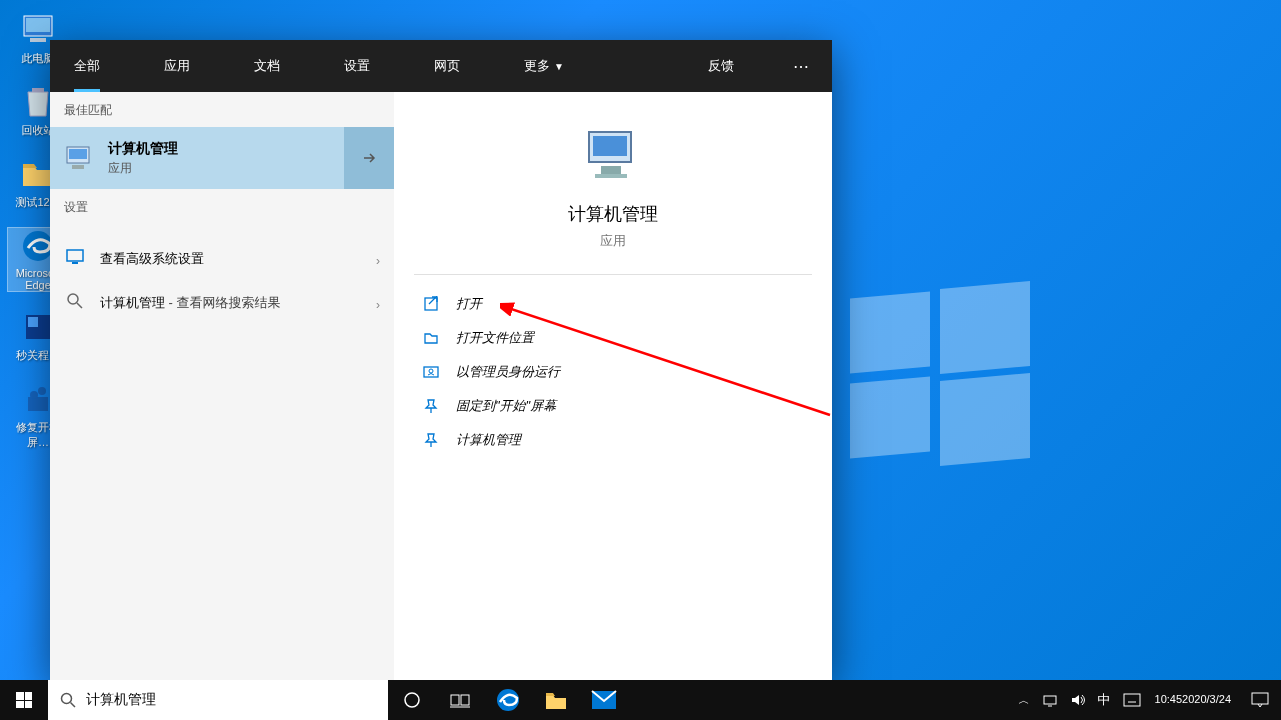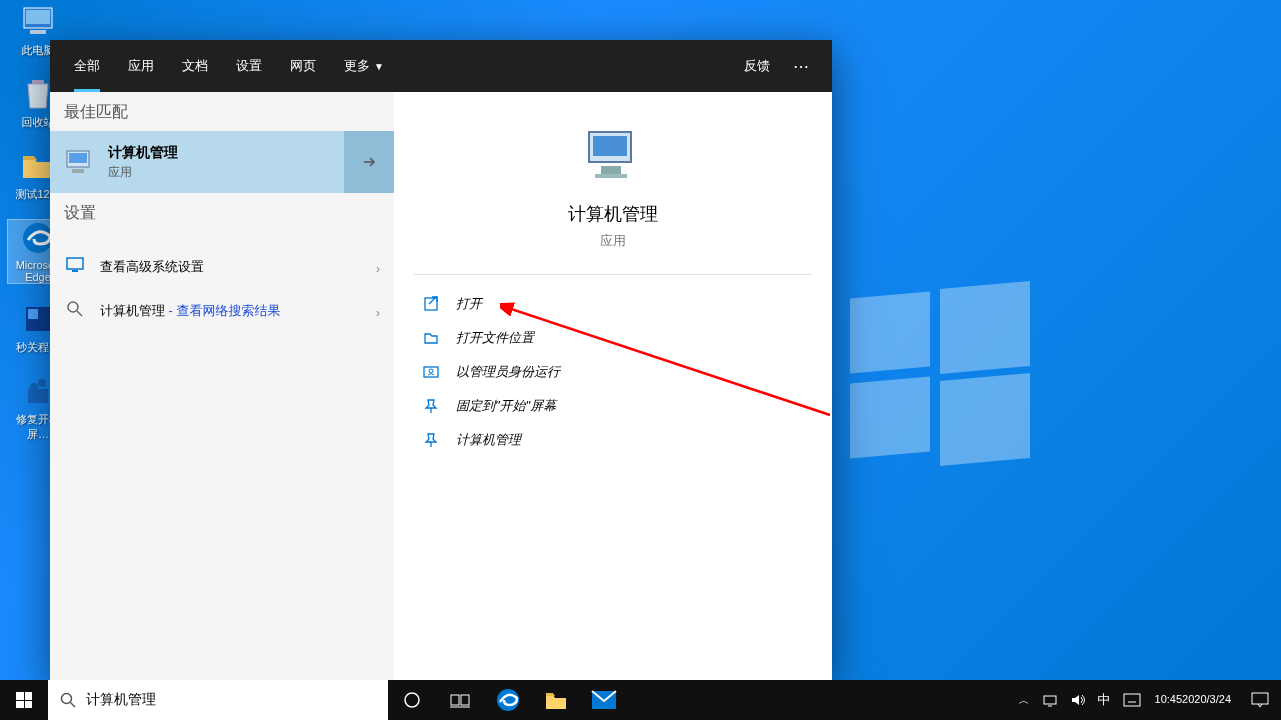--- a/index.html
+++ b/index.html
@@ -7,56 +7,56 @@
 
 
 .wallpaper-logo { position: absolute; left: 850px; top: 285px; width: 180px; height: 180px; }
 .wallpaper-logo .pane { position: absolute; background: rgba(255,255,255,0.35); }
 .wallpaper-logo .p1 { left: 0; top: 10px; width: 80px; height: 75px; transform: skewY(-5deg); }
 .wallpaper-logo .p2 { left: 90px; top: 0; width: 90px; height: 85px; transform: skewY(-5deg); }
 .wallpaper-logo .p3 { left: 0; top: 95px; width: 80px; height: 75px; transform: skewY(-5deg); }
 .wallpaper-logo .p4 { left: 90px; top: 92px; width: 90px; height: 85px; transform: skewY(-5deg); }
 
 
-.desktop-icons { position: absolute; left: 8px; top: 0; width: 60px; }
+.desktop-icons { position: absolute; left: 8px; top: 8px; width: 60px; }
 .desktop-icon { width: 60px; text-align: center; color: #fff; font-size: 11px; margin-bottom: 18px; cursor: pointer; text-shadow: 1px 1px 2px rgba(0,0,0,0.6); }
 .desktop-icon .ic { width: 40px; height: 36px; margin: 0 auto 3px; display: flex; align-items: center; justify-content: center; }
 .desktop-icon .ic svg { width: 36px; height: 36px; }
 .desktop-icon.selected { background: rgba(255,255,255,0.25); outline: 1px solid rgba(255,255,255,0.5); }
 
 
 .search-panel { position: absolute; left: 50px; top: 40px; width: 782px; height: 640px; background: #202020; color: #fff; display: flex; flex-direction: column; box-shadow: 0 10px 40px rgba(0,0,0,0.5); }
 
 
-.sp-tabs { height: 52px; background: #202020; display: flex; align-items: center; padding: 0 10px; }
+.sp-tabs { height: 52px; background: #202020; display: flex; align-items: center; padding: 0 10px; gap: 36px; }
 .sp-tab { padding: 0 14px; height: 52px; line-height: 52px; font-size: 13px; color: #fff; cursor: pointer; position: relative; }
 .sp-tab.active::after { content: ""; position: absolute; left: 14px; right: 14px; bottom: 0; height: 3px; background: #4cc2ff; }
 .sp-tab .caret { margin-left: 4px; font-size: 10px; }
 .sp-spacer { flex: 1; }
 .sp-feedback { font-size: 13px; color: #fff; padding: 0 12px; cursor: pointer; }
 .sp-more-btn { width: 40px; text-align: center; font-size: 16px; cursor: pointer; color: #fff; letter-spacing: 2px; }
 
 
 .sp-body { flex: 1; display: flex; background: #fff; color: #000; }
 
 
 .sp-left { width: 344px; background: #f5f5f5; overflow: hidden; }
-.sp-section-label { font-size: 16px; color: #555; padding: 10px 14px 8px; }
+.sp-section-label { font-size: 12px; color: #555; padding: 10px 14px 8px; }
 .sp-result { display: flex; align-items: center; height: 62px; padding: 0 8px 0 14px; cursor: pointer; position: relative; }
 .sp-result.selected { background: #b7d9ed; }
 .sp-result .ico { width: 32px; height: 32px; margin-right: 12px; display: flex; align-items: center; justify-content: center; }
 .sp-result .txt .title { font-size: 14px; font-weight: 600; }
 .sp-result .txt .sub { font-size: 12px; color: #555; margin-top: 2px; }
 .sp-result .arrow-box { position: absolute; right: 0; top: 0; bottom: 0; width: 50px; background: #8fbdd8; display: flex; align-items: center; justify-content: center; color: #444; }
 
 .sp-setting-row, .sp-web-row { display: flex; align-items: flex-end; height: 44px; padding: 0 14px; cursor: pointer; font-size: 13px; }
 .sp-setting-row .ico, .sp-web-row .ico { width: 22px; height: 22px; margin-right: 14px; display: flex; align-items: center; justify-content: center; color: #0078d4; }
 .sp-web-row .ico { color: #666; }
 .sp-setting-row .chev, .sp-web-row .chev { margin-left: auto; color: #888; font-size: 12px; }
-.sp-web-row .dim { color: #1d4ed8; }
+.sp-web-row .dim { color: #404040; }
 
 
 .sp-right { flex: 1; background: #fff; padding: 30px 20px; position: relative; }
 .preview-icon { width: 64px; height: 64px; margin: 0 auto 16px; display: flex; justify-content: center; }
 .preview-title { text-align: center; font-size: 18px; }
 .preview-sub { text-align: center; font-size: 13px; color: #777; margin-top: 6px; }
 .preview-divider { height: 1px; background: #e0e0e0; margin: 24px 0 12px; }
 .action-row { display: flex; align-items: center; height: 34px; padding: 0 6px; font-size: 13px; cursor: pointer; font-style: italic; }
 .action-row .aicon { width: 22px; height: 18px; margin-right: 14px; color: #0078d4; display: flex; align-items: center; justify-content: center; }
 

